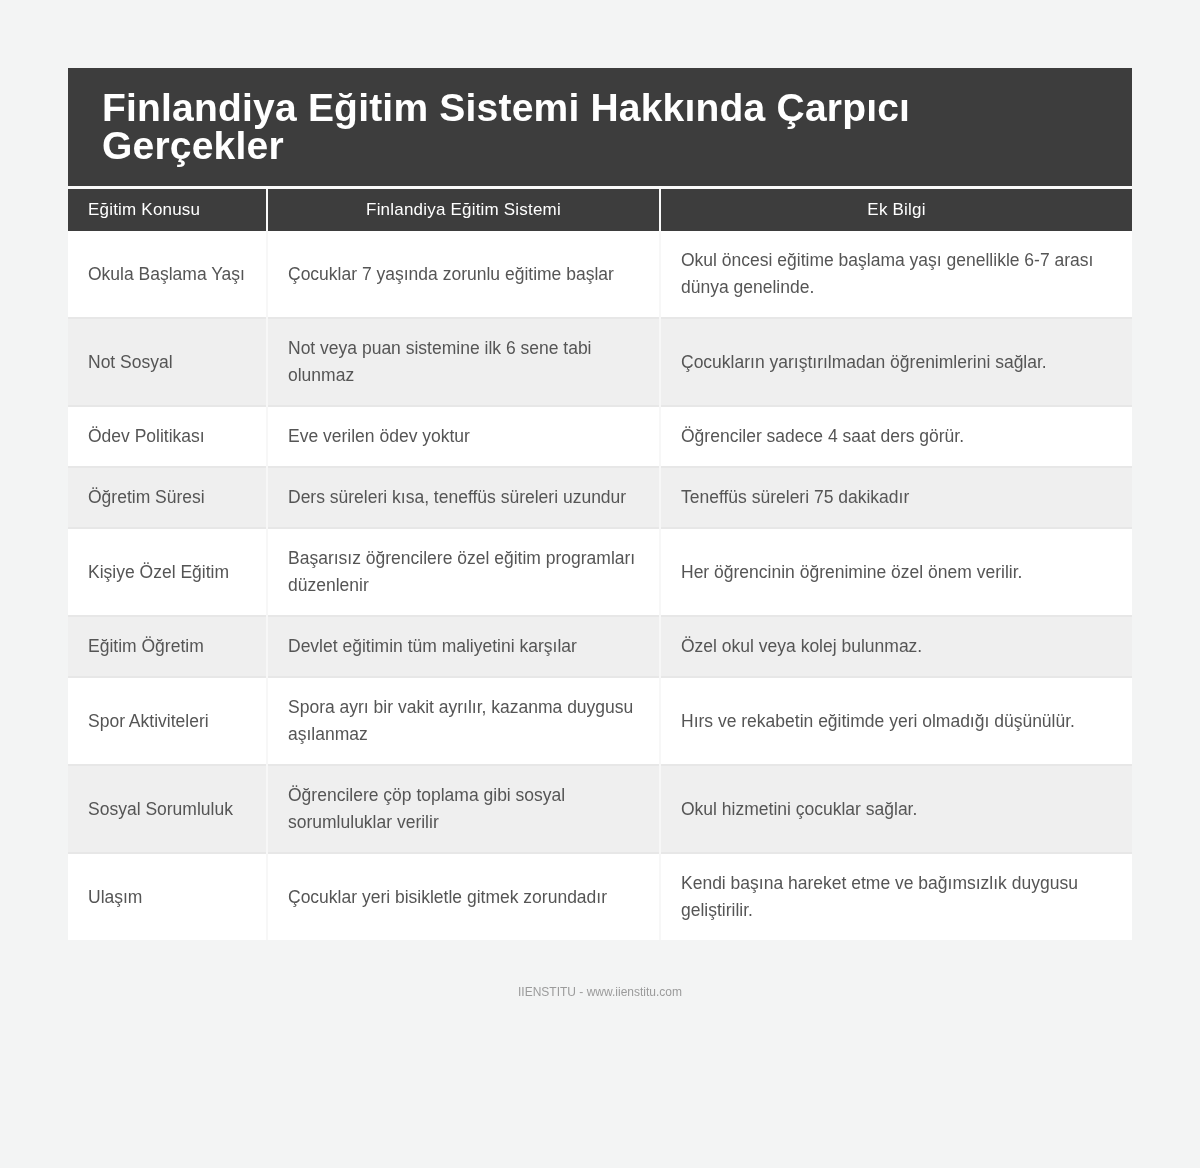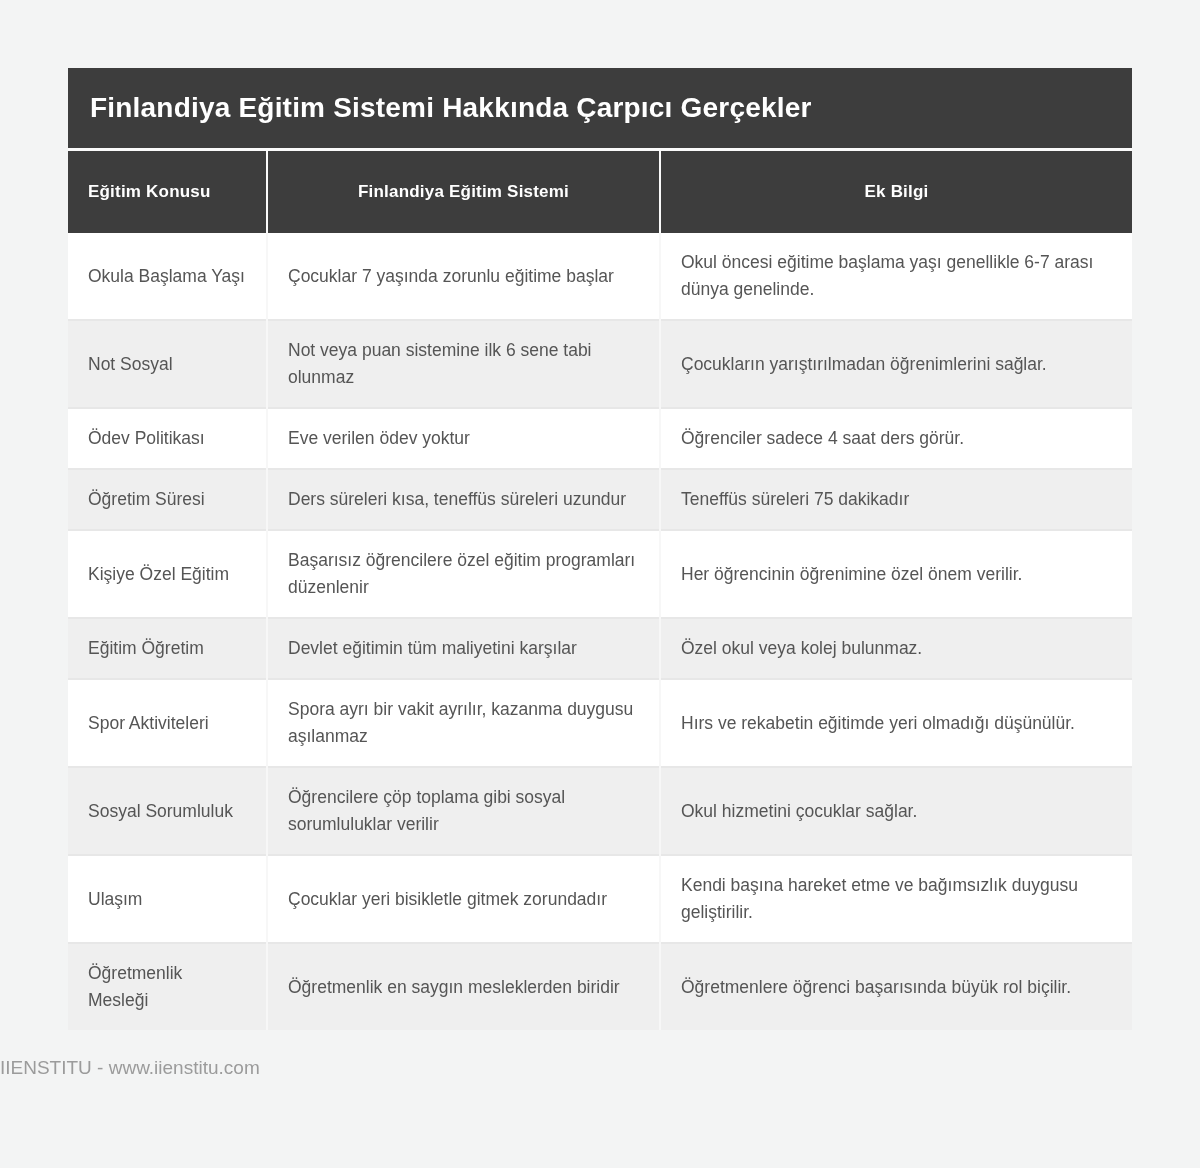--- a/index.html
+++ b/index.html
@@ -20,42 +20,42 @@
     background:var(--page-bg);
     font-family:"Liberation Sans", sans-serif;
   }
   .card{
     width:1064px;
     margin:68px auto 0 auto;
   }
   .title-bar{
     background:var(--header-bg);
     color:var(--header-text);
-    font-size:28px;
+    font-size:39px;
     font-weight:bold;
     line-height:38px;
-    padding:21px 22px;
+    padding:21px 34px;
     border-bottom:3px solid #fafafa;
     letter-spacing:0.2px;
   }
   table.facts{
     width:100%;
     table-layout:fixed;
     border-collapse:collapse;
   }
   col.c1{width:199px;}
   col.c2{width:393px;}
   col.c3{width:472px;}
   thead th{
     background:var(--header-bg);
     color:var(--header-text);
     font-size:17px;
-    font-weight:bold;
+    font-weight:normal;
     text-align:left;
-    padding:31px 20px;
+    padding:11px 20px;
     letter-spacing:0.2px;
   }
   thead th + th{
     border-left:2px solid #fafafa;
     text-align:center;
   }
   tbody td{
     background:var(--row-bg);
     color:var(--body-text);
     font-size:17.5px;
@@ -67,23 +67,24 @@
   tbody tr:nth-child(even) td{
     background:var(--row-alt-bg);
   }
   tbody tr + tr td{
     border-top:2px solid var(--h-divider);
   }
   tbody td + td{
     border-left:2px solid var(--v-divider);
   }
   .footer{
-    margin-top:26px;
+    margin-top:40px;
+    text-align:center;
     color:var(--footer-text);
-    font-size:19px;
+    font-size:12px;
     line-height:24px;
   }
 </style>
 </head>
 <body>
 
 <div class="card">
   <div class="title-bar">Finlandiya Eğitim Sistemi Hakkında Çarpıcı Gerçekler</div>
 
   <table class="facts">
@@ -138,22 +139,17 @@
         <tr>
           <td>Sosyal Sorumluluk</td>
           <td>Öğrencilere çöp toplama gibi sosyal sorumluluklar verilir</td>
           <td>Okul hizmetini çocuklar sağlar.</td>
         </tr>
         <tr>
           <td>Ulaşım</td>
           <td>Çocuklar yeri bisikletle gitmek zorundadır</td>
           <td>Kendi başına hareket etme ve bağımsızlık duygusu geliştirilir.</td>
         </tr>
-        <tr>
-          <td>Öğretmenlik Mesleği</td>
-          <td>Öğretmenlik en saygın mesleklerden biridir</td>
-          <td>Öğretmenlere öğrenci başarısında büyük rol biçilir.</td>
-        </tr>
       </tbody>
   </table>
 </div>
 
 <div class="footer">IIENSTITU - www.iienstitu.com</div>
 
 </body></html>

